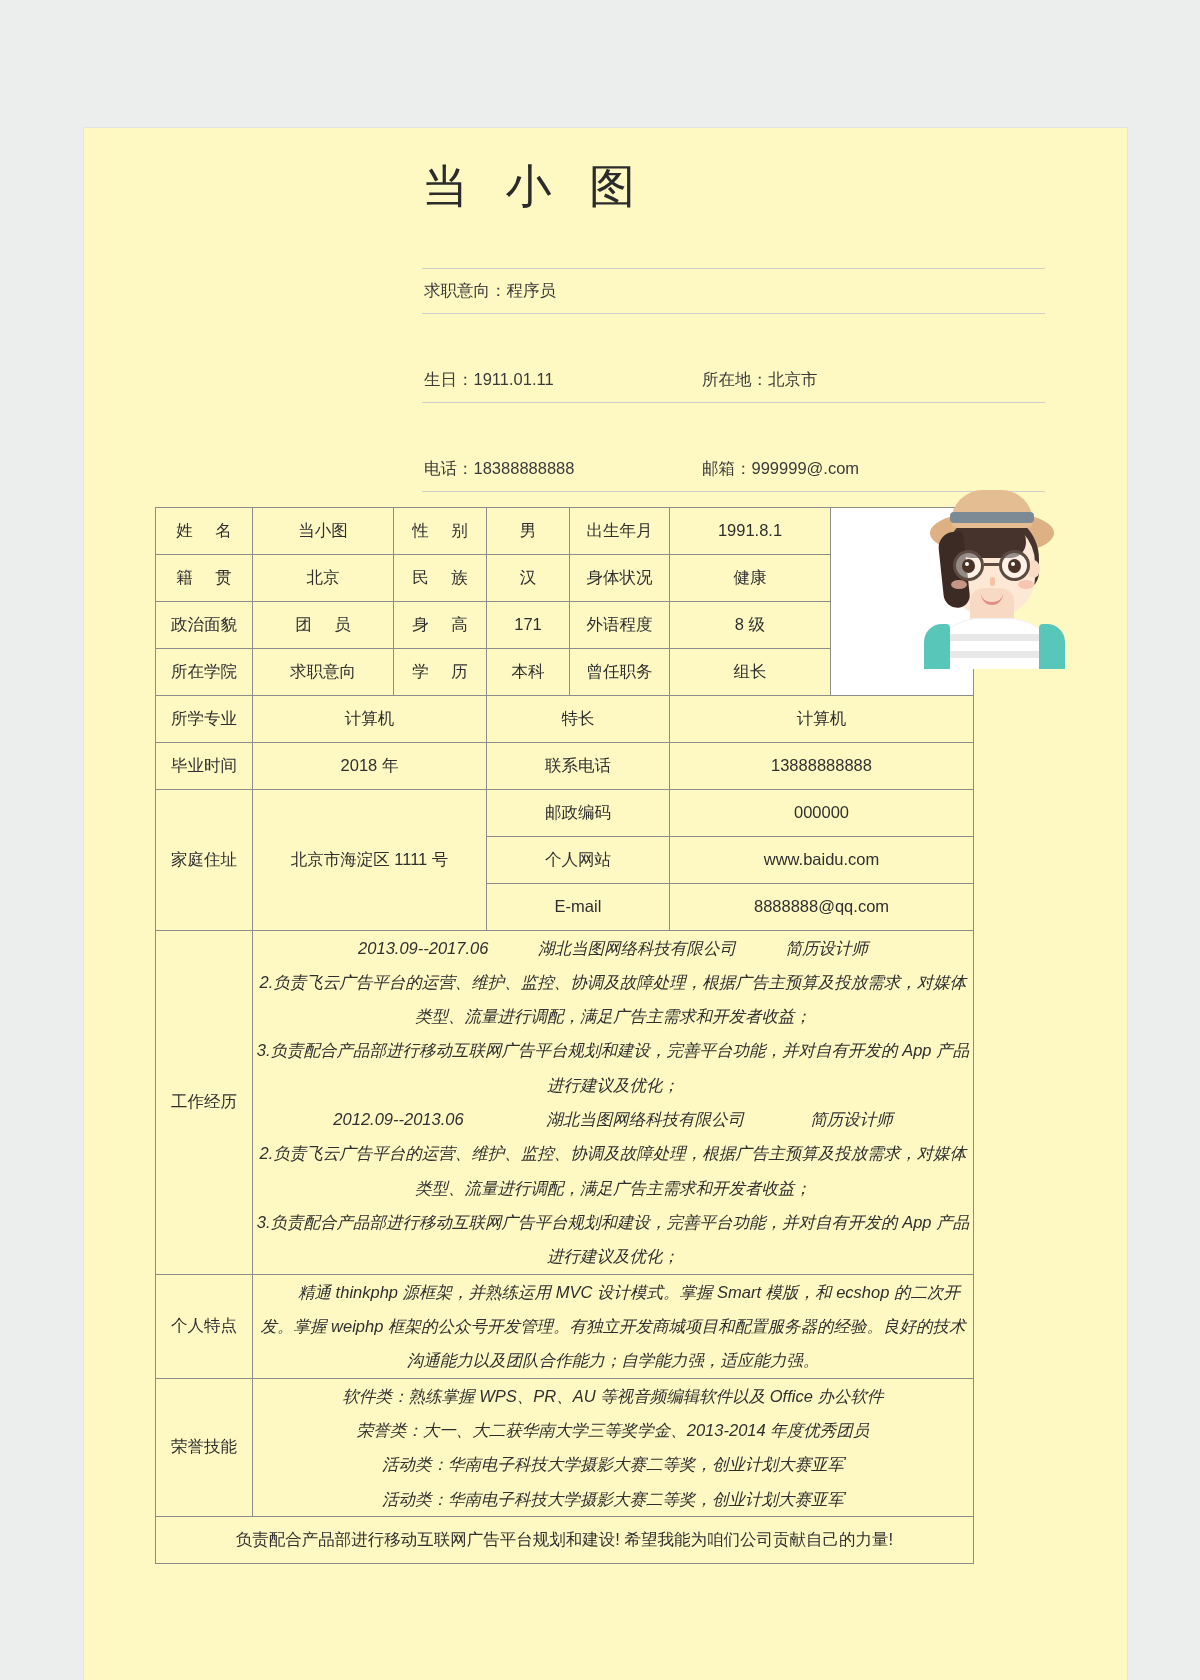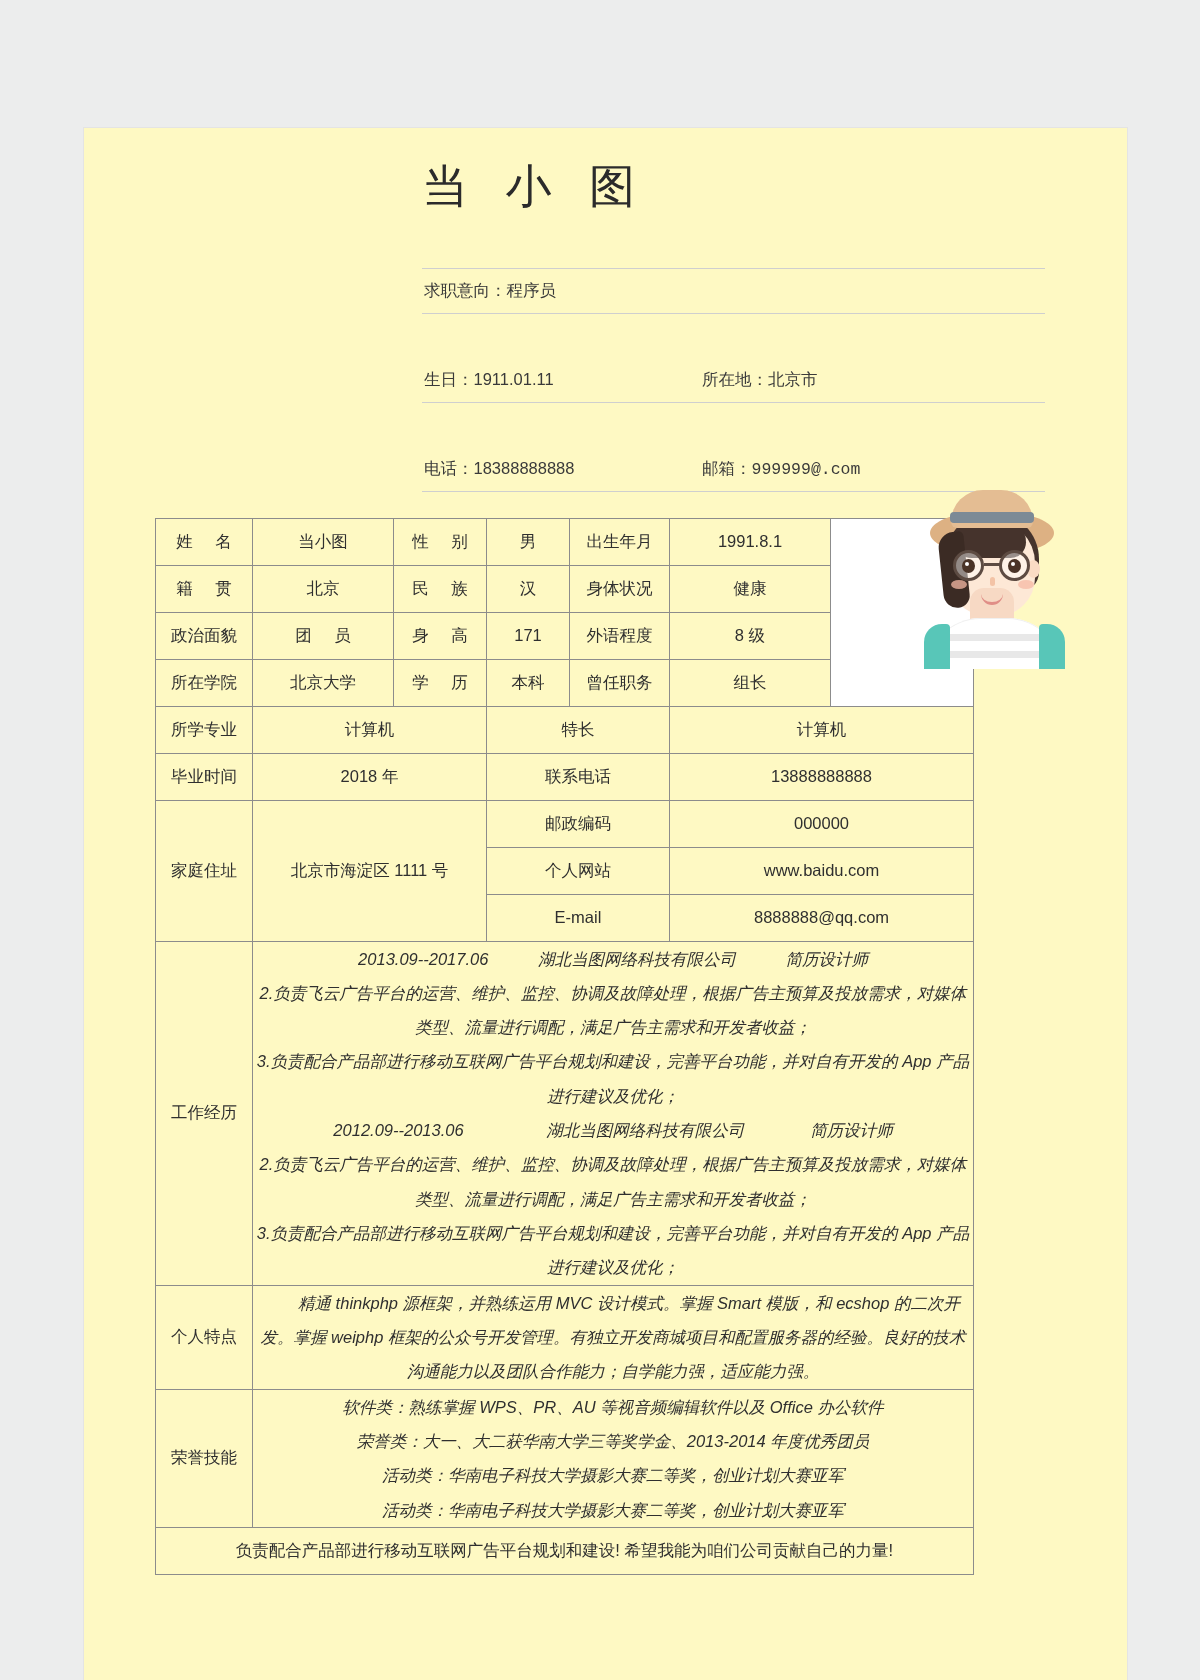--- a/index.html
+++ b/index.html
@@ -48,25 +48,25 @@
     font-size: 16.5px;
     color: #3a3a3a;
     padding: 11px 2px 11px 2px;
     border-bottom: 1px solid #cfcfcf;
     margin-top: 44px;
   }
   .hdr-line.first {
     border-top: 1px solid #cfcfcf;
   }
   .hdr-col-a { width: 278px; flex: 0 0 278px; }
-  .hdr-col-b { flex: 1; font-family: Liberation Mono, monospace; }
+  .hdr-col-b { flex: 1; }
 
   
   table.resume {
-    margin-top: 26px;
+    margin-top: 15px;
     border-collapse: collapse;
     table-layout: fixed;
     width: 818px;
     color: #2f2f2f;
     border-radius: 15px;
   }
   table.resume td {
     border: 1px solid #8c8c8c;
     font-size: 16.5px;
     padding: 0;
@@ -333,21 +333,21 @@
           <td class="lbl">政治面貌</td>
           <td class="sp2">团  员</td>
           <td class="lbl sp2">身  高</td>
           <td>171</td>
           <td class="lbl">外语程度</td>
           <td>8 级</td>
         </tr>
 
         <tr>
           <td class="lbl">所在学院</td>
-          <td>北京大学</td>
+          <td>求职意向</td>
           <td class="lbl sp2">学  历</td>
           <td>本科</td>
           <td class="lbl">曾任职务</td>
           <td>组长</td>
         </tr>
 
         <tr>
           <td class="lbl">所学专业</td>
           <td colspan="2">计算机</td>
           <td colspan="2" class="lbl">特长</td>

